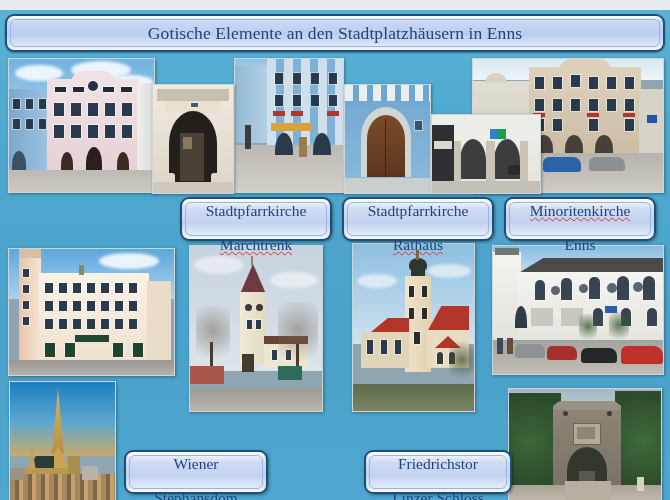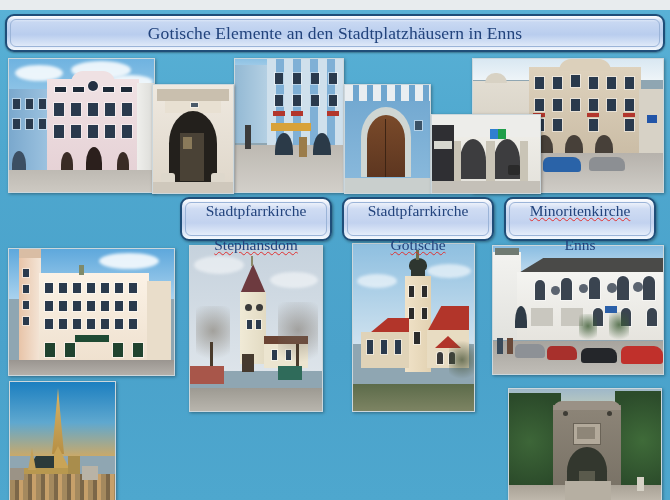--- a/index.html
+++ b/index.html
@@ -282,28 +282,28 @@
     <div style="position:absolute; left:30px; top:98px; width:34px; height:14px; background:#2d2f33; border-radius:5px 7px 3px 3px;"></div>
     <div style="position:absolute; left:70px; top:98px; width:38px; height:15px; background:#2a63a8; border-radius:6px 8px 3px 3px;"></div>
     <div style="position:absolute; left:116px; top:98px; width:36px; height:14px; background:#8c8f93; border-radius:6px 8px 3px 3px;"></div>
     <div style="position:absolute; left:174px; top:56px; width:10px; height:8px; background:#2255a8;"></div>
   </div>
 
 
   <div class="label-plaque" style="left:180px; top:197px; width:152px; height:44px;">
     <div class="label-text">
       <span>Stadtpfarrkirche</span><br>
-      <span class="sp">Stephansdom</span>
+      <span class="sp">Marchtrenk</span>
     </div>
   </div>
 
   <div class="label-plaque" style="left:342px; top:197px; width:152px; height:44px;">
     <div class="label-text">
       <span>Stadtpfarrkirche</span><br>
-      <span class="sp">Gotische</span>
+      <span class="sp">Rathaus</span>
     </div>
   </div>
 
   <div class="label-plaque" style="left:504px; top:197px; width:152px; height:44px;">
     <div class="label-text">
       <span class="sp">Minoritenkirche</span><br>
       <span>Enns</span>
     </div>
   </div>
 
@@ -471,15 +471,27 @@
     <div class="arch" style="left:58px; top:58px; width:40px; height:54px; background:#33372e; border-radius:50% 50% 0 0 / 45% 45% 0 0;"></div>
     <div style="position:absolute; left:70px; top:82px; width:16px; height:30px; background:#5a5a4c;"></div>
     <div style="position:absolute; left:54px; top:22px; width:5px; height:5px; background:#3e3c35; border-radius:50%;"></div>
     <div style="position:absolute; left:98px; top:22px; width:5px; height:5px; background:#3e3c35; border-radius:50%;"></div>
 
     <div class="ground" style="height:14%; background:linear-gradient(180deg,#a9a296,#c0b9ad);"></div>
     <div style="position:absolute; left:56px; top:92px; width:46px; height:20px; background:#b6afa2;"></div>
     <div style="position:absolute; left:128px; top:88px; width:7px; height:14px; background:#d6d2c6;"></div>
   </div>
 
-
+  <div class="label-plaque" style="left:124px; top:450px; width:144px; height:44px;">
+    <div class="label-text">
+      <span>Wiener</span><br>
+      <span>Stephansdom</span>
+    </div>
+  </div>
+
+  <div class="label-plaque" style="left:364px; top:450px; width:148px; height:44px;">
+    <div class="label-text">
+      <span>Friedrichstor</span><br>
+      <span>Linzer Schloss</span>
+    </div>
+  </div>
 
 </div>
 
 </body></html>

